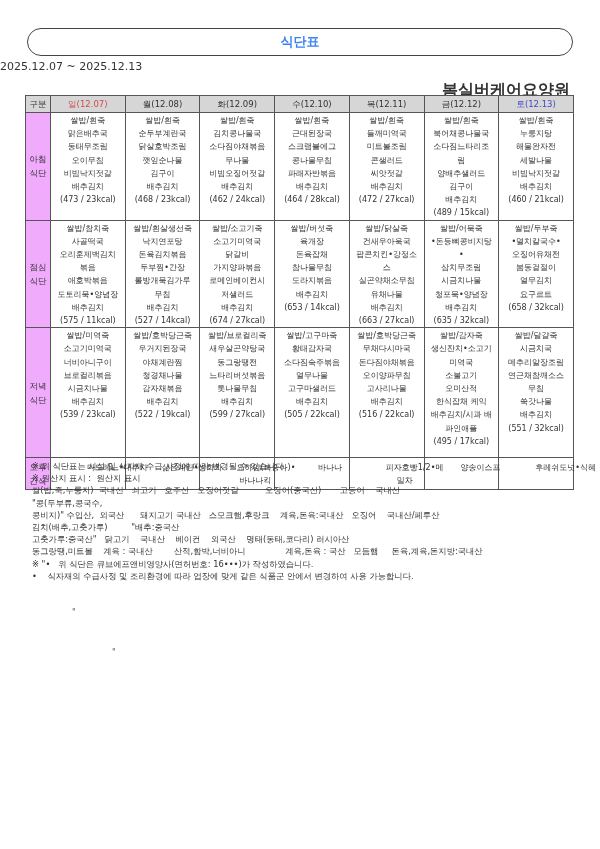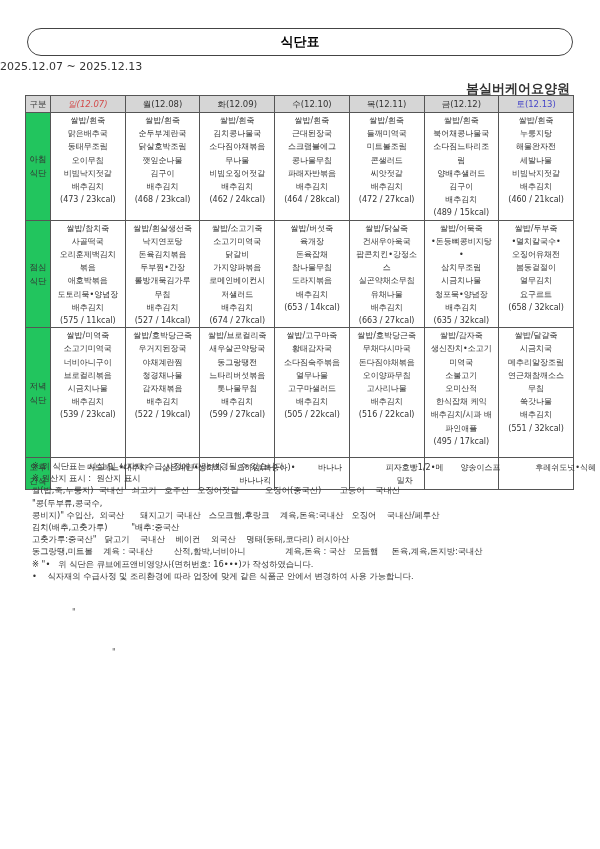--- a/index.html
+++ b/index.html
@@ -1,31 +1,31 @@
 <!DOCTYPE html>
 <html><head>
 <meta charset="utf-8">
 <style>
   html, body { margin: 0; padding: 0; background: #ffffff; }
   body { width: 600px; height: 849px; position: relative; overflow: hidden;
          font-family: "DejaVu Sans", sans-serif; color: #333; }
   .title-box { position: absolute; left: 27px; top: 28px; width: 544px; height: 26px;
                border: 1px solid #444; border-radius: 14px; text-align: center;
-               font-size: 13px; font-weight: bold; line-height: 26px; color: #000000; }
+               font-size: 13px; font-weight: bold; line-height: 26px; color: #3b82f6; }
   .date-range { position: absolute; left: 0; top: 60px; width: 600px; 
                 font-size: 11px; color: #333; }
-  .facility { position: absolute; right: 30px; top: 80px; font-size: 13px; font-weight: bold; color: #333; }
+  .facility { position: absolute; right: 30px; top: 80px; font-size: 16px; font-weight: bold; color: #333; }
   table.menu { position: absolute; left: 25px; top: 95px; width: 549px; border-collapse: collapse;
                font-size: 8px; table-layout: fixed; }
   table.menu th, table.menu td { border: 1px solid #555; text-align: center; vertical-align: top;
                                  color: #333; padding: 0; }
   table.menu th { background: #d6d6d6; font-weight: normal; height: 16px; line-height: 16px; font-size: 8.5px; }
-  table.menu th.sun { color: #d24b4b; font-style: italic; }
+  table.menu th.sun { color: #d24b4b; }
   table.menu th.sat { color: #4646c8; }
-  table.menu td.label { background: #22c55e; vertical-align: middle; font-size: 8.5px; line-height: 14px; }
+  table.menu td.label { background: #f0abfc; vertical-align: middle; font-size: 8.5px; line-height: 14px; }
   table.menu td.cell { line-height: 13.2px; padding-top: 1px; }
   .cell div { white-space: nowrap; }
   tr.breakfast td { height: 98px; }
   tr.lunch td { height: 100px; }
   tr.dinner td { height: 128px; }
   tr.snack td { height: 28px; }
   tr.snack td.cell { vertical-align: top; padding-top: 3px; padding-left: 36px; }
   .notes { position: absolute; left: 32px; top: 460px; font-size: 8.3px; color: #333; line-height: 12.2px; width: 560px; }
   .notes div { white-space: pre; }
   .quote { position: absolute; font-size: 8px; color: #555; }

